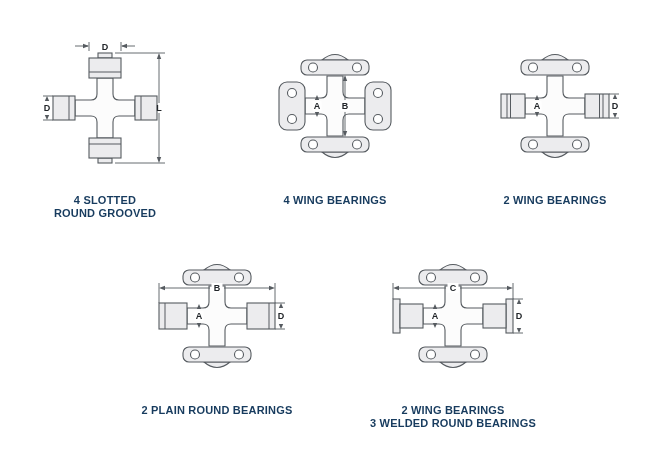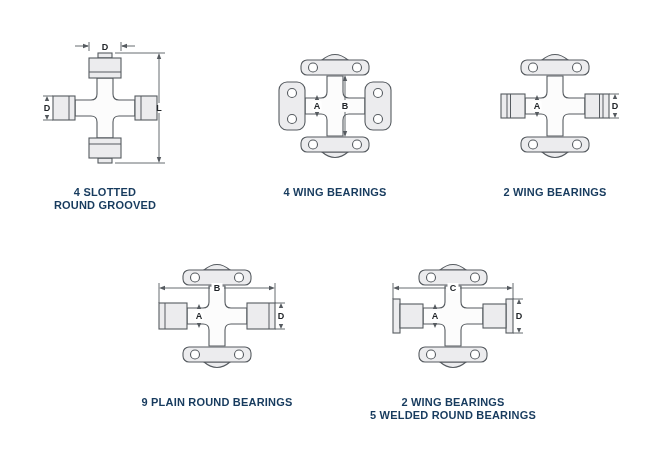--- a/index.html
+++ b/index.html
@@ -1,19 +1,19 @@
 <!DOCTYPE html>
 <html><head>
 <meta charset="utf-8">
 <style>
   html,body{margin:0;padding:0;background:#ffffff;font-family:"Liberation Sans",sans-serif;}
   .board{position:relative;width:670px;height:450px;background:#ffffff;overflow:hidden;}
   .diagram{position:absolute;margin:0;text-align:center;}
   .diagram svg{display:block;margin:0 auto;}
-  .caption{color:#173b5e;font-weight:bold;font-size:11px;line-height:13px;letter-spacing:.2px;margin-top:8px;}
+  .caption{color:#173b5e;font-weight:bold;font-size:11px;line-height:13px;letter-spacing:.2px;margin-top:16px;}
   .caption div{white-space:nowrap;}
   
   .body{fill:#fcfcfc;stroke:#565b60;stroke-width:1.1;}
   .part{fill:#ececee;stroke:#565b60;stroke-width:1.1;}
   .hole{fill:#ffffff;stroke:#565b60;stroke-width:1.1;}
   .ln{fill:none;stroke:#565b60;stroke-width:1;}
   .dim{fill:none;stroke:#565b60;stroke-width:0.9;}
   .arr{fill:#565b60;stroke:none;}
   .halo{fill:#ffffff;stroke:none;}
   svg text{font-family:"Liberation Sans",sans-serif;font-weight:bold;font-size:9px;fill:#22262a;text-anchor:middle;}
@@ -205,21 +205,21 @@
         </g>
         <g>
           <path class="dim" d="M 58 -13 L 68 -13 M 58 13 L 68 13"></path>
           <polygon class="arr" points="64,-13 61.8,-8 66.2,-8"></polygon>
           <polygon class="arr" points="64,13 61.8,8 66.2,8"></polygon>
           <text x="64" y="3.4">D</text>
         </g>
       </g>
     </svg>
     <figcaption class="caption">
-      <div>9 PLAIN ROUND BEARINGS</div>
+      <div>2 PLAIN ROUND BEARINGS</div>
     </figcaption>
   </figure>
 
   <figure class="diagram" style="left:348px;top:236px;width:210px;">
     <svg width="210" height="152" viewBox="0 0 210 152">
       <g transform="translate(105,80)">
         <path class="body" d="M -8 -30 L -8 -14 Q -8 -8 -14 -8 L -30 -8 L -30 8 L -14 8 Q -8 8 -8 14 L -8 30 L 8 30 L 8 14 Q 8 8 14 8 L 30 8 L 30 -8 L 14 -8 Q 8 -8 8 -14 L 8 -30 Z"></path>
         <g>
           <path class="part" d="M -13 -46 Q 0 -57 13 -46 Z"></path>
           <rect class="part" x="-34" y="-46" width="68" height="15" rx="6"></rect>
@@ -257,17 +257,17 @@
         <g>
           <path class="dim" d="M 60 -17 L 70 -17 M 60 17 L 70 17"></path>
           <polygon class="arr" points="66,-17 63.8,-12 68.2,-12"></polygon>
           <polygon class="arr" points="66,17 63.8,12 68.2,12"></polygon>
           <text x="66" y="3.4">D</text>
         </g>
       </g>
     </svg>
     <figcaption class="caption">
       <div>2 WING BEARINGS</div>
-      <div>5 WELDED ROUND BEARINGS</div>
+      <div>3 WELDED ROUND BEARINGS</div>
     </figcaption>
   </figure>
 
 </div>
 
 </body></html>

